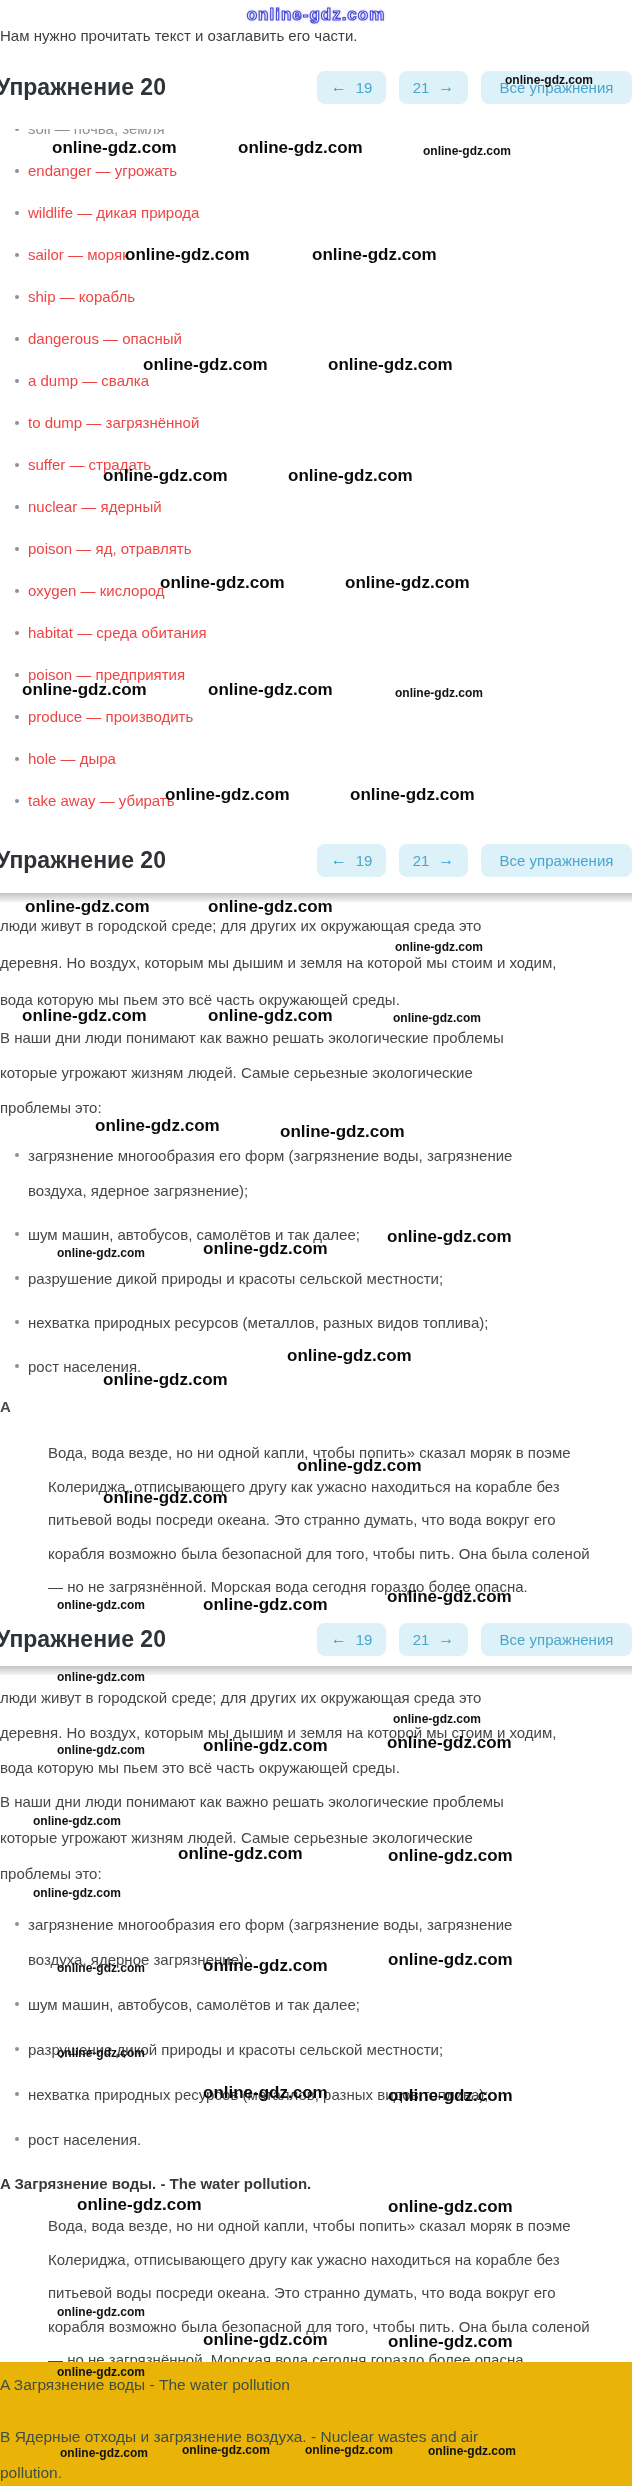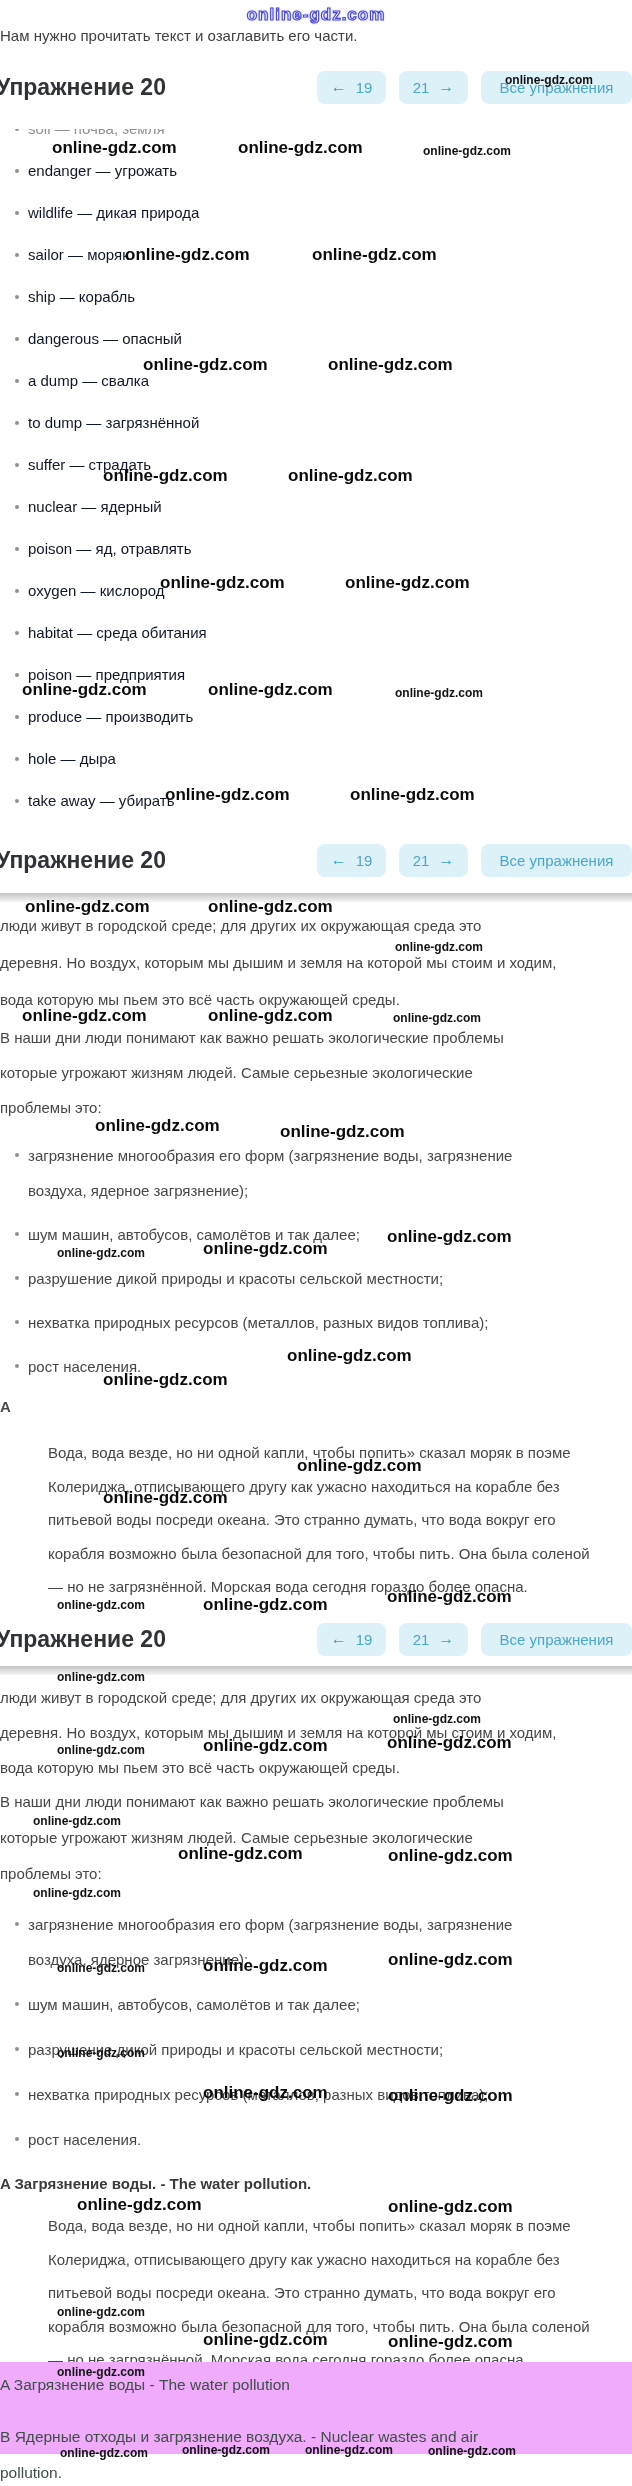--- a/index.html
+++ b/index.html
@@ -21,21 +21,21 @@
   .ex-title{font-size:23px;font-weight:700;color:#2f3337;white-space:nowrap;margin-left:-4px;}
   .nav-buttons{display:flex;gap:13px;align-items:center;}
   .nav-btn{height:33px;border:none;border-radius:8px;background:#ddf1f9;color:#49a6cf;
     font-size:15px;font-family:"Liberation Sans",sans-serif;display:flex;align-items:center;
     justify-content:center;gap:9px;cursor:pointer;padding:0;}
   .btn-small{width:69px;}
   .btn-all{width:151px;font-weight:400;}
   .arrow{font-size:16px;color:#2f9fd0;}
 
   .vocab{position:absolute;left:0;top:121px;z-index:1;}
-  .vitem{height:42px;font-size:15px;color:#0f172a;padding-left:28px;position:relative;white-space:nowrap;line-height:16px;}
+  .vitem{height:42px;font-size:15px;color:#ef4444;padding-left:28px;position:relative;white-space:nowrap;line-height:16px;}
   .vitem::before{content:"";position:absolute;left:15px;top:6px;width:4px;height:4px;border-radius:50%;background:#909090;}
   .vocab .vitem:first-child{color:#8f8f8f;}
 
   .whiteover{position:absolute;left:0;top:106px;width:632px;height:23px;background:#ffffff;z-index:2;}
 
   .grayband{position:absolute;left:0;width:632px;height:9px;z-index:1;
     background:linear-gradient(#bdbdbd,#f4f4f4);opacity:0.9;}
 
   .tpara{position:absolute;left:0;font-size:15px;color:#474747;z-index:1;}
   .tpara .tline{white-space:nowrap;}
@@ -46,21 +46,21 @@
 
   .blist{position:absolute;left:0;font-size:15px;color:#474747;z-index:1;}
   .blist .bullet-item{position:relative;padding-left:28px;line-height:35px;margin-bottom:9px;}
   .blist.blist3 .bullet-item{margin-bottom:10px;}
   .blist .bullet-item::before{content:"";position:absolute;left:15px;top:15px;width:4px;height:4px;border-radius:50%;background:#909090;}
   .blist .tline{white-space:nowrap;}
 
   .a-label{position:absolute;left:0;top:1398px;font-size:15px;font-weight:600;color:#4a4a4a;z-index:1;}
   .water-head{position:absolute;left:0;top:2175px;font-size:15px;font-weight:700;color:#3a3a3a;white-space:nowrap;z-index:1;}
 
-  .answer{position:absolute;left:0;top:2362px;width:632px;height:92px;background:#f0abfc;
+  .answer{position:absolute;left:0;top:2362px;width:632px;height:124px;background:#eab308;
     color:#3e4f45;font-size:15.5px;z-index:1;box-sizing:border-box;padding:13px 0 0 0;}
   .answer .line-a{line-height:20px;white-space:nowrap;}
   .answer .line-b{margin-top:24px;line-height:36px;}
   .answer .line-b .tline{white-space:nowrap;}
 
   .wm-big{position:absolute;font-weight:700;font-size:17px;color:#0b0b0b;white-space:nowrap;z-index:4;}
   .wm-small{position:absolute;font-weight:700;font-size:12px;color:#111111;white-space:nowrap;z-index:4;}
 </style>
 </head>
 <body>

